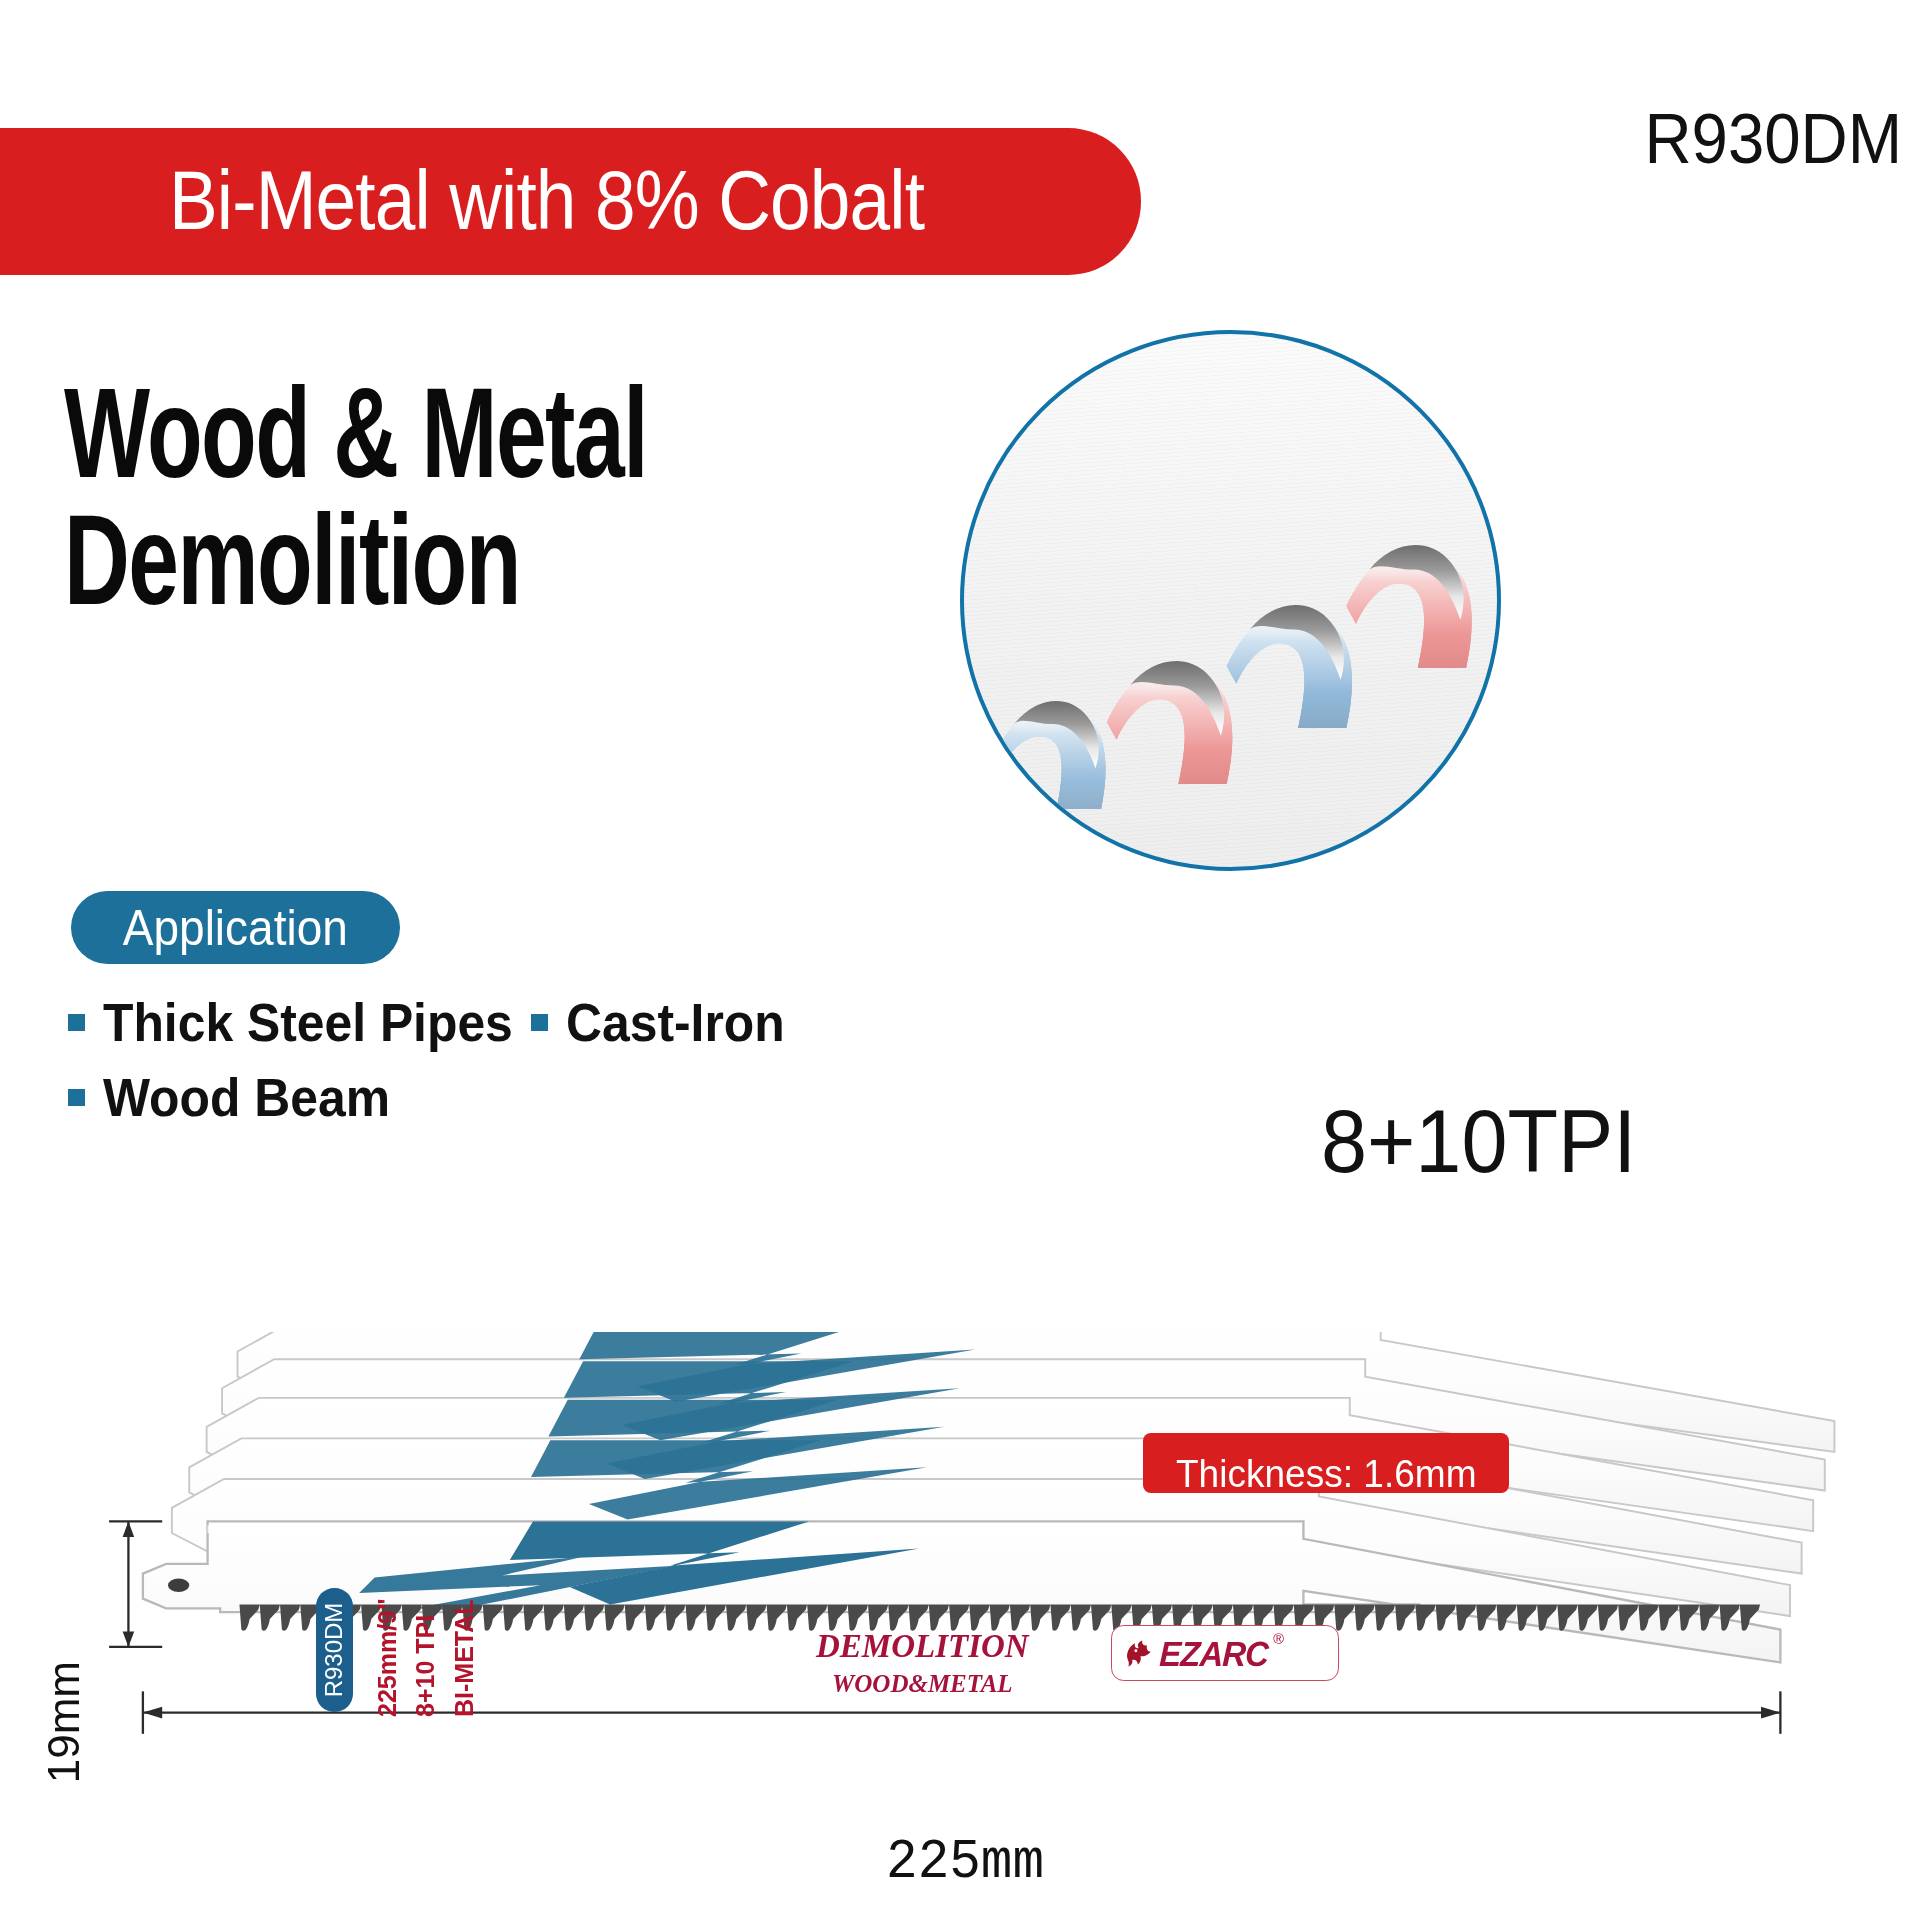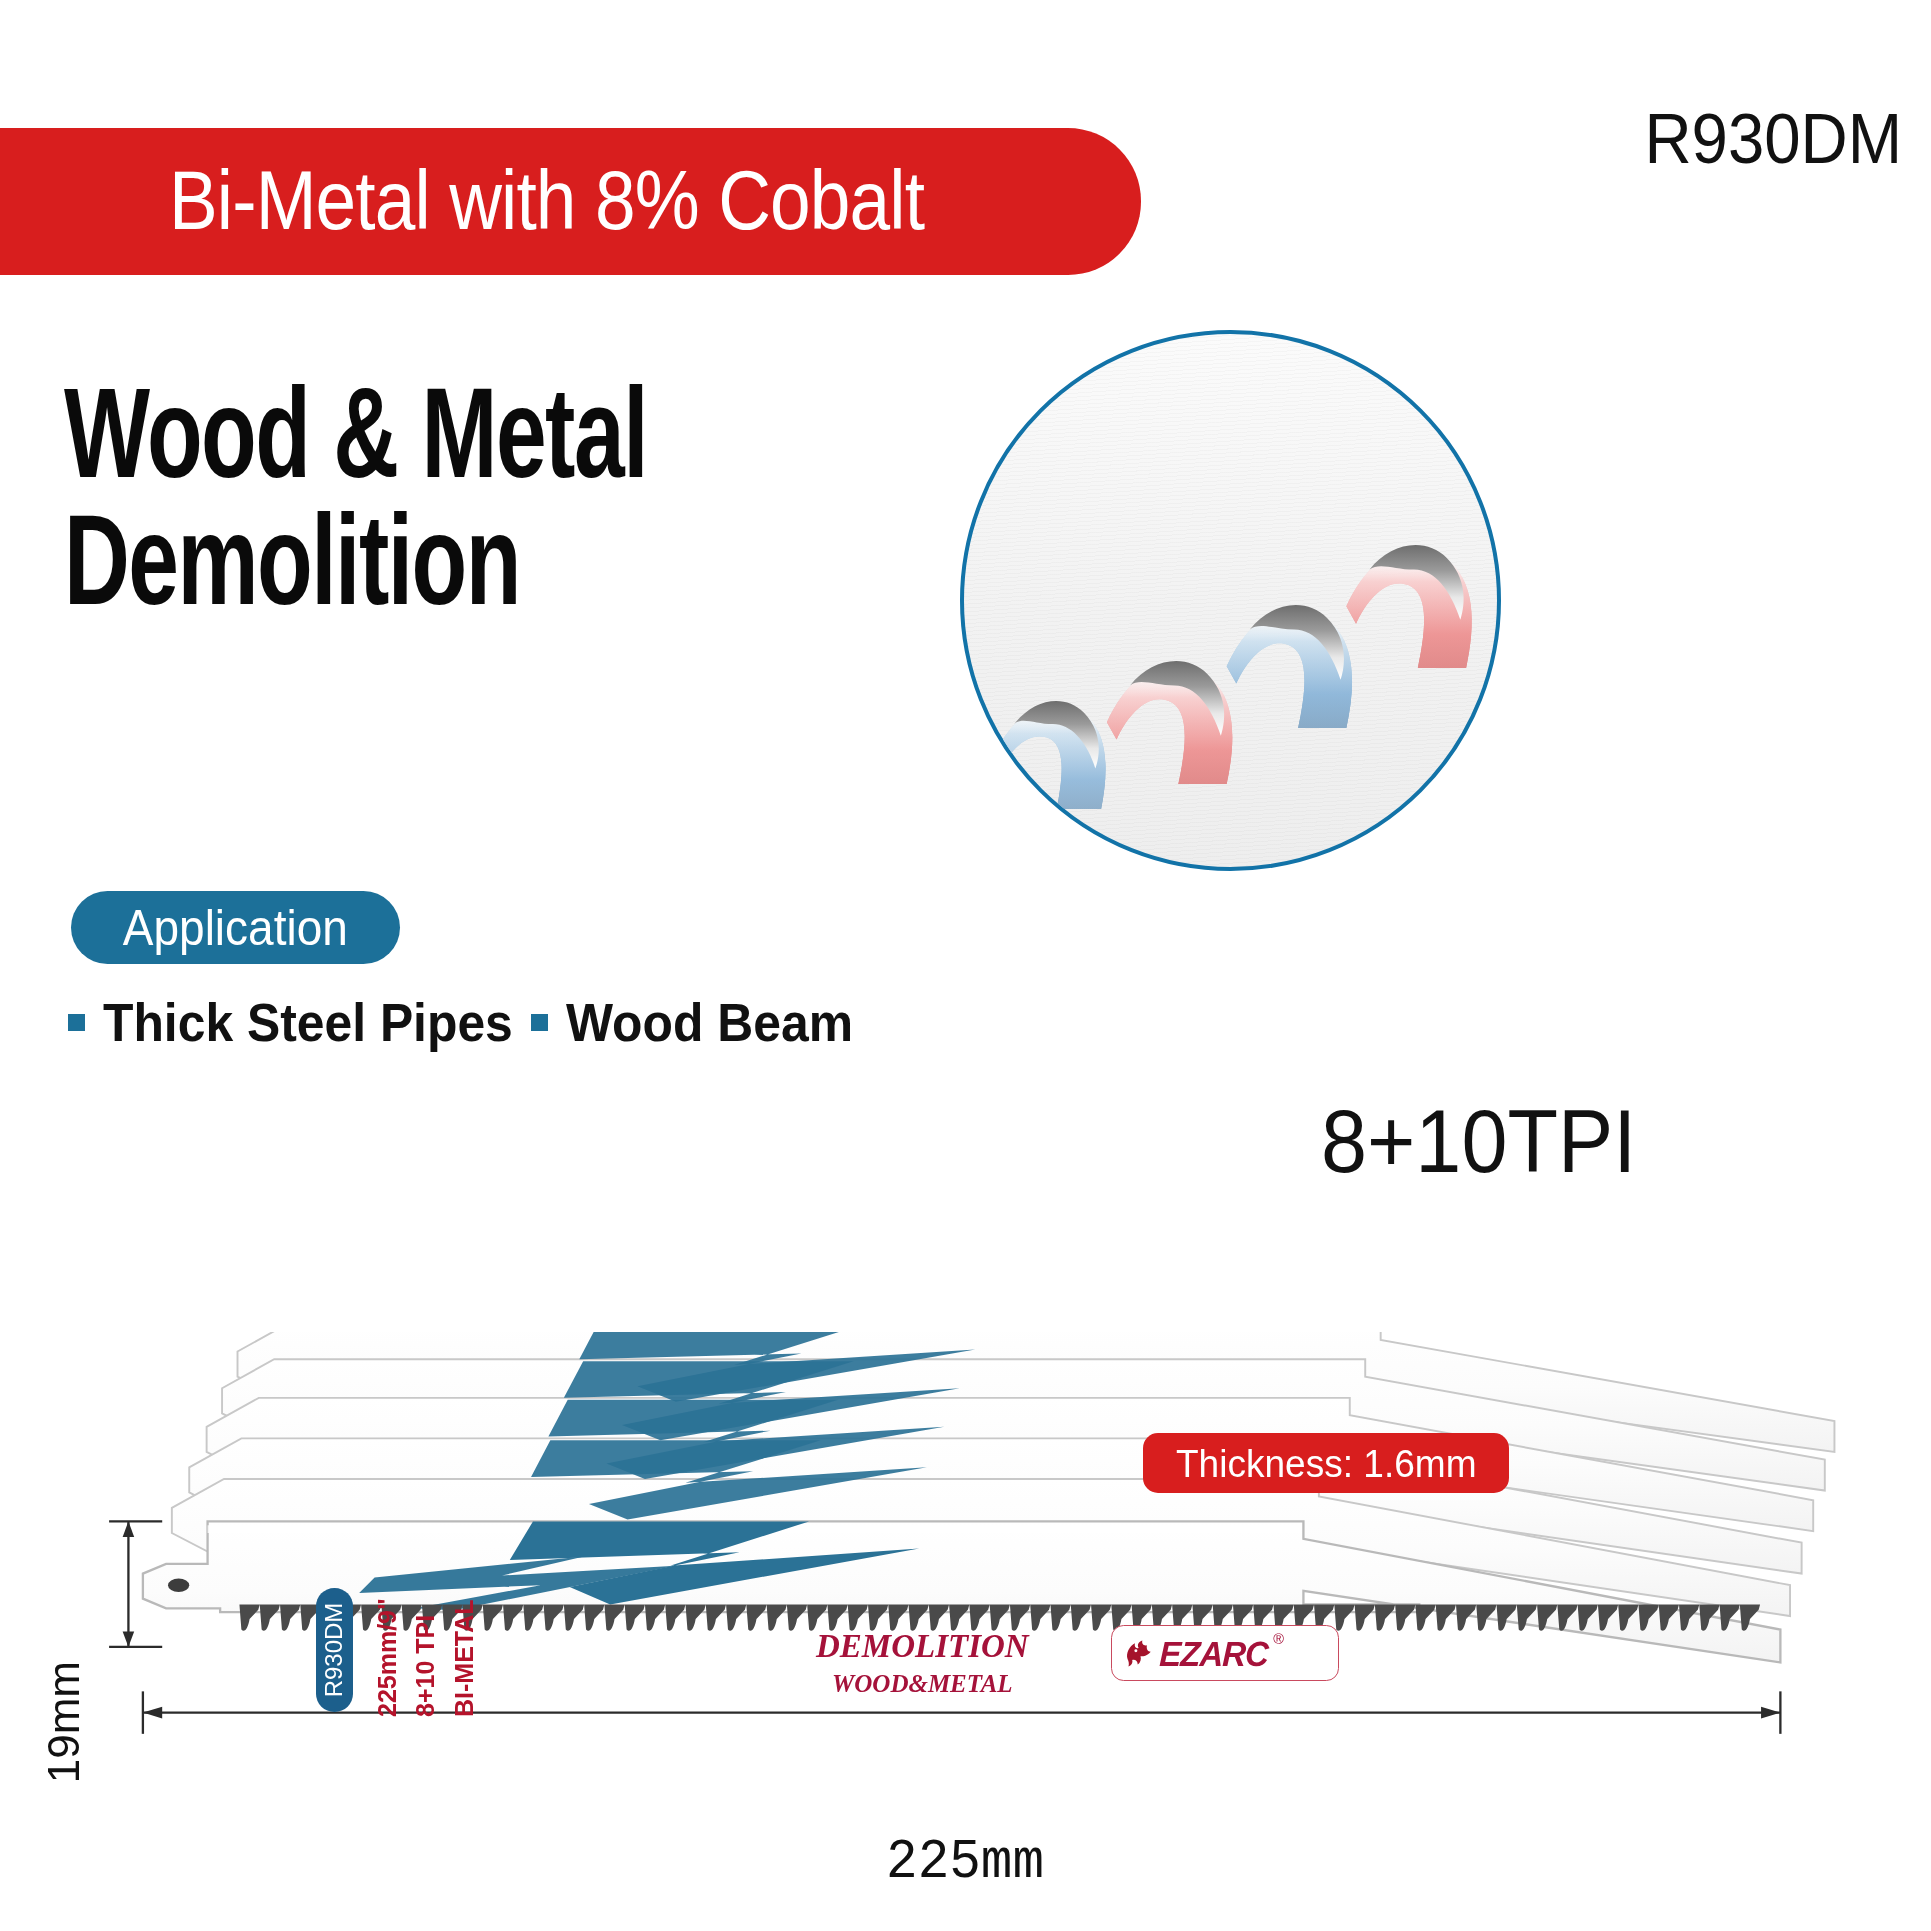--- a/index.html
+++ b/index.html
@@ -156,22 +156,22 @@
   }
   #blade-area svg { position: absolute; left: 0; top: 0; }
 
   
   #thickness-badge {
     position: absolute;
     left: 1143px; top: 1433px;
     height: 60px;
     padding: 0 25px;
     background: #D81E1E;
-    border-radius: 15px;
-    display: flex; align-items: center;
+    border-radius: 8px;
+    display: flex; align-items: flex-end;
   }
   #thickness-badge span {
     color: #ffffff;
     font-size: 39px;
     line-height: 39px;
     font-family: "Liberation Sans Narrow", "Liberation Sans", sans-serif;
     transform: scaleX(0.95);
     white-space: nowrap;
   }
 
@@ -290,20 +290,24 @@
   </div>
 
   <div id="app-pill">
     <span>Application</span>
   </div>
 
   <div id="app-list">
     <div class="app-item">
       <span class="bullet"></span>
       <span class="app-label">Thick Steel Pipes</span>
+    </div>
+    <div class="app-item">
+      <span class="bullet"></span>
+      <span class="app-label">Cast-Iron</span>
     </div>
     <div class="app-item">
       <span class="bullet"></span>
       <span class="app-label">Wood Beam</span>
     </div>
   </div>
 
   <div id="tooth-circle">
     <div id="circle-wrap">
       <svg width="533" height="533" viewBox="0 0 552 552">

